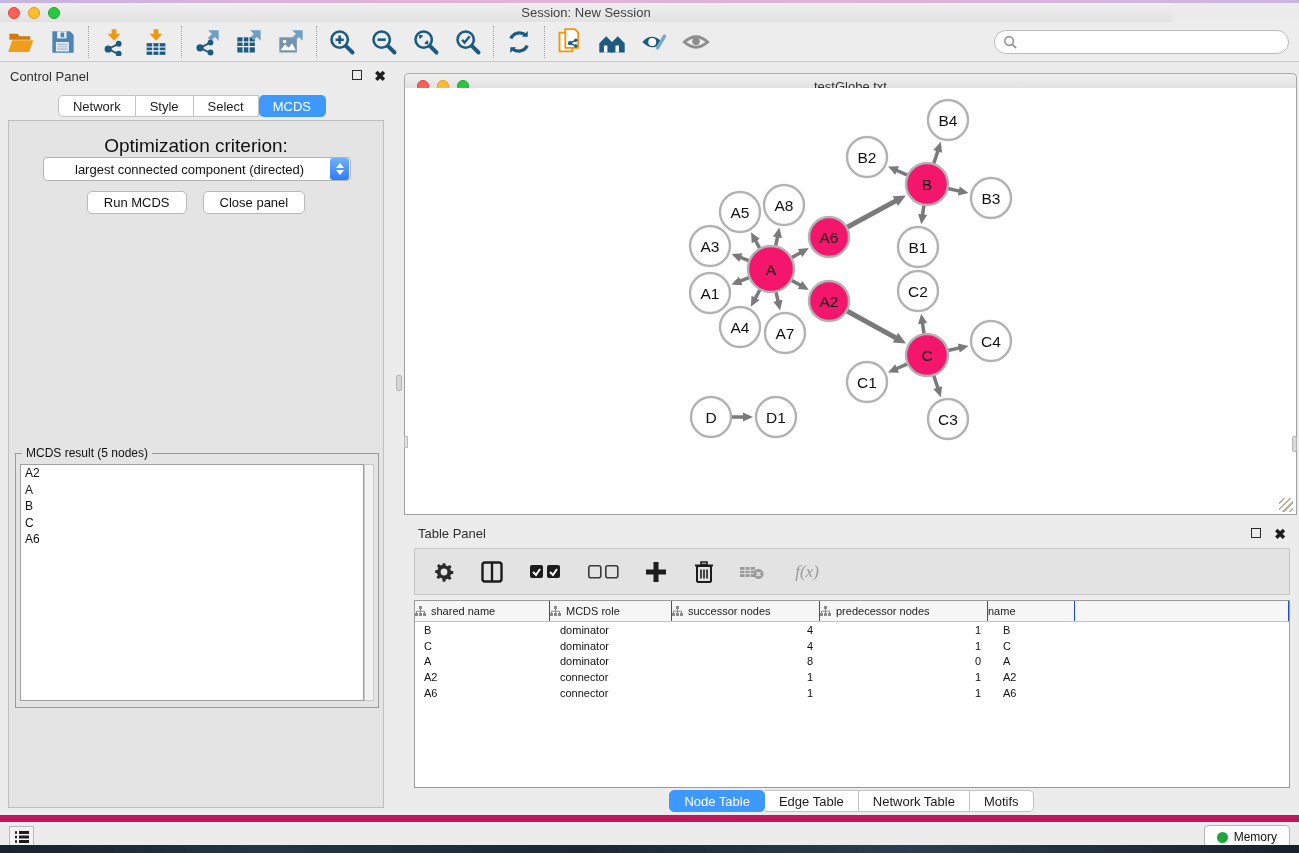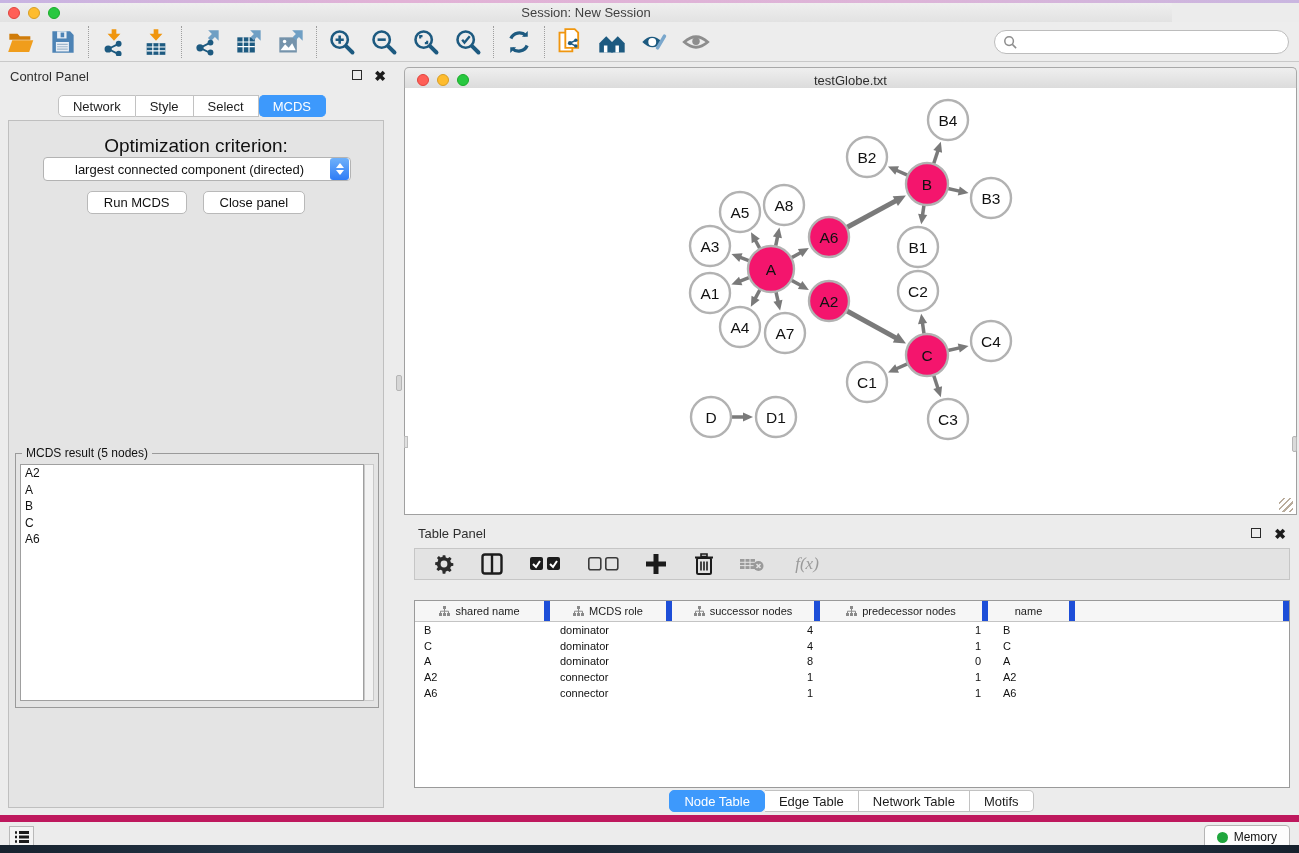--- a/index.html
+++ b/index.html
@@ -64,48 +64,48 @@
   .mcds-scroll { position:absolute; top:10px; right:4px; width:10px; bottom:6px;
     background:#f2f2f2; border:1px solid #c9c9c9; }
   .mcds-item { padding:1px 4px; line-height:14.5px; }
 
   
   .v-split-handle { position:absolute; top:375px; left:396px; width:6px; height:16px;
     background:#d6d6d6; border:1px solid #b5b5b5; border-radius:2px; }
 
   
   .network-window { position:absolute; top:62px; left:404px; width:895px; height:453px; }
-  .nw-titlebar { position:absolute; top:5px; left:0; right:2px; height:26px;
+  .nw-titlebar { position:absolute; top:11px; left:0; right:2px; height:26px;
     background:linear-gradient(#efefef,#d8d8d8); border:1px solid #a9a9a9; border-bottom:1px solid #9f9f9f;
     border-radius:5px 5px 0 0; display:flex; align-items:center; }
   .nw-titlebar .title { position:absolute; left:0; right:0; text-align:center; font-size:13px; color:#2f2f2f; }
   .nw-canvas { position:absolute; top:26px; left:0; right:2px; bottom:0; background:#fff;
     border:1px solid #a0a0a0; border-top:none; }
   .nw-grip { position:absolute; right:3px; bottom:2px; width:14px; height:14px;
     background:repeating-linear-gradient(135deg, transparent 0 3px, #b9ac9c 3px 4.5px); }
   .nw-right-handle { position:absolute; right:-1px; top:348px; width:5px; height:16px;
     background:#dadada; border:1px solid #b5b5b5; border-radius:2px; }
   .nw-left-mark { position:absolute; left:-1px; top:348px; width:4px; height:12px;
     background:#e0e0e0; border:1px solid #bdbdbd; }
 
   
   .table-panel { position:absolute; top:520px; left:404px; width:895px; height:295px; background:#ececec; }
   .tp-header { position:absolute; top:0; left:0; right:0; height:26px; display:flex; align-items:center; }
   .tp-title { margin-left:14px; font-size:13px; color:#2f2f2f; }
-  .tp-toolbar { position:absolute; top:28px; left:10px; right:9px; height:32px;
+  .tp-toolbar { position:absolute; top:28px; left:10px; right:9px; height:47px;
     background:#e3e3e3; border:1px solid #c6c6c6; display:flex; align-items:center; gap:22px; padding-left:16px; }
   .tp-tool { width:26px; height:26px; display:flex; align-items:center; justify-content:center; }
   .fx-label { font-family:"Liberation Serif", serif; font-style:italic; font-size:17px; color:#9a9a9a; }
 
   .data-table { position:absolute; top:80px; left:10px; right:9px; bottom:27px; background:#fff;
     border:1px solid #9a9a9a; overflow:hidden; font-size:11px; }
   .dt-head { display:grid; grid-template-columns:135px 122px 148px 168px 87px 1fr;
     background:#f6f6f6; border-bottom:1px solid #c4c4c4; height:21px; }
-  .dt-hcell { display:flex; align-items:center; justify-content:center; gap:5px;
-    border-right:6px solid #1d4ed8; color:#222; }
+  .dt-hcell { display:flex; align-items:center; justify-content:flex-start; gap:5px;
+    border-right:1px solid #1d4ed8; color:#222; }
   .dt-row { display:grid; grid-template-columns:135px 122px 148px 168px 87px 1fr; height:15.8px; }
   .dt-cell { display:flex; align-items:center; color:#101010; overflow:hidden; white-space:nowrap; }
   .dt-cell.l0 { padding-left:9px; } .dt-cell.l1 { padding-left:10px; }
   .dt-cell.r { justify-content:flex-end; padding-right:7px; }
   .dt-cell.l4 { padding-left:15px; }
 
   .tp-tabs { position:absolute; bottom:3px; left:0; right:0; display:flex; justify-content:center; }
 
   
   .statusbar { position:absolute; top:815px; left:0; width:1299px; height:30px;

